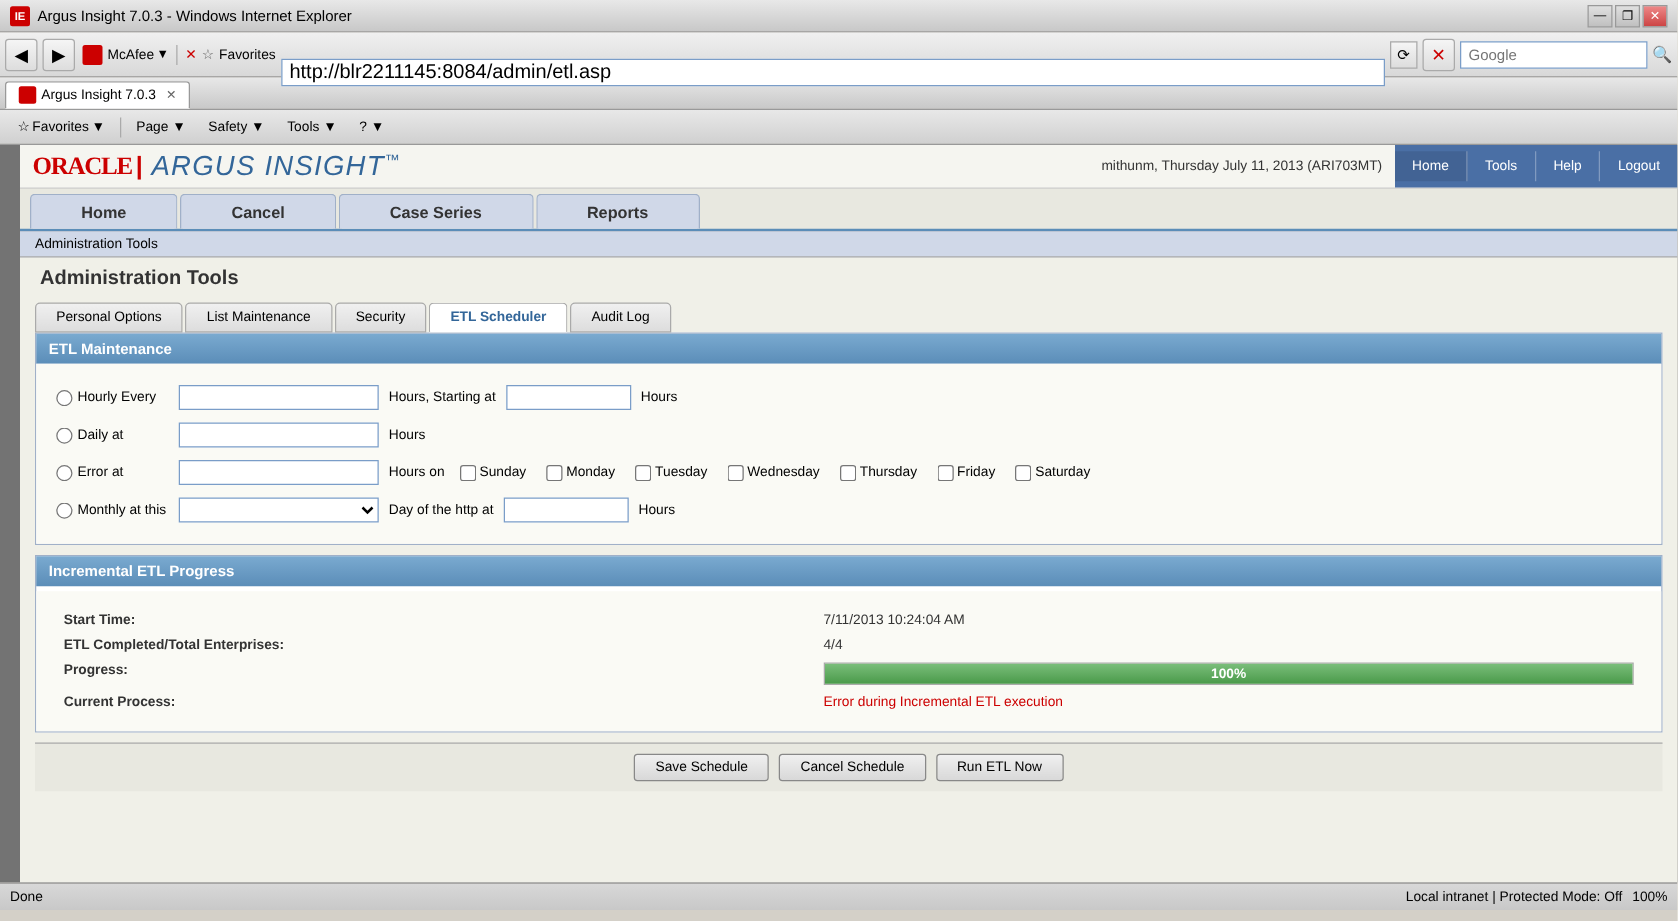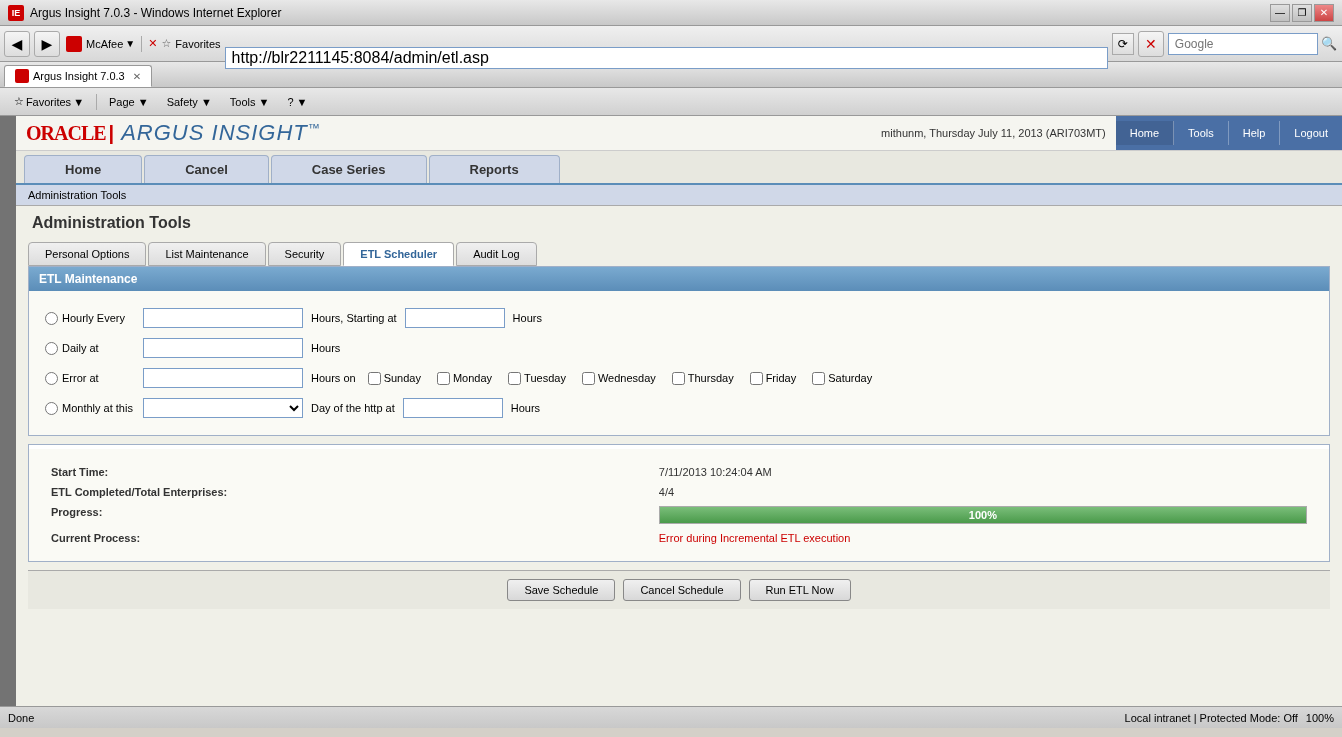--- a/index.html
+++ b/index.html
@@ -255,20 +255,21 @@
           </label>
           <select class="schedule-select"></select>
           <span class="schedule-label">Day of the http at</span>
           <input class="schedule-input-sm" style="">
           <span class="schedule-label">Hours</span>
         </div>
       </div>
     </div>
 
     <div class="section-panel" style="margin-top:8px;">
+      <div class="section-header">Incremental ETL Progress</div>
       <div class="section-body progress-section">
         <table class="info-table">
           <tbody>
           <tr>
             <td class="info-label">Start Time:</td>
             <td class="info-value">7/11/2013 10:24:04 AM</td>
           </tr>
           <tr>
             <td class="info-label">ETL Completed/Total Enterprises:</td>
             <td class="info-value">4/4</td>

